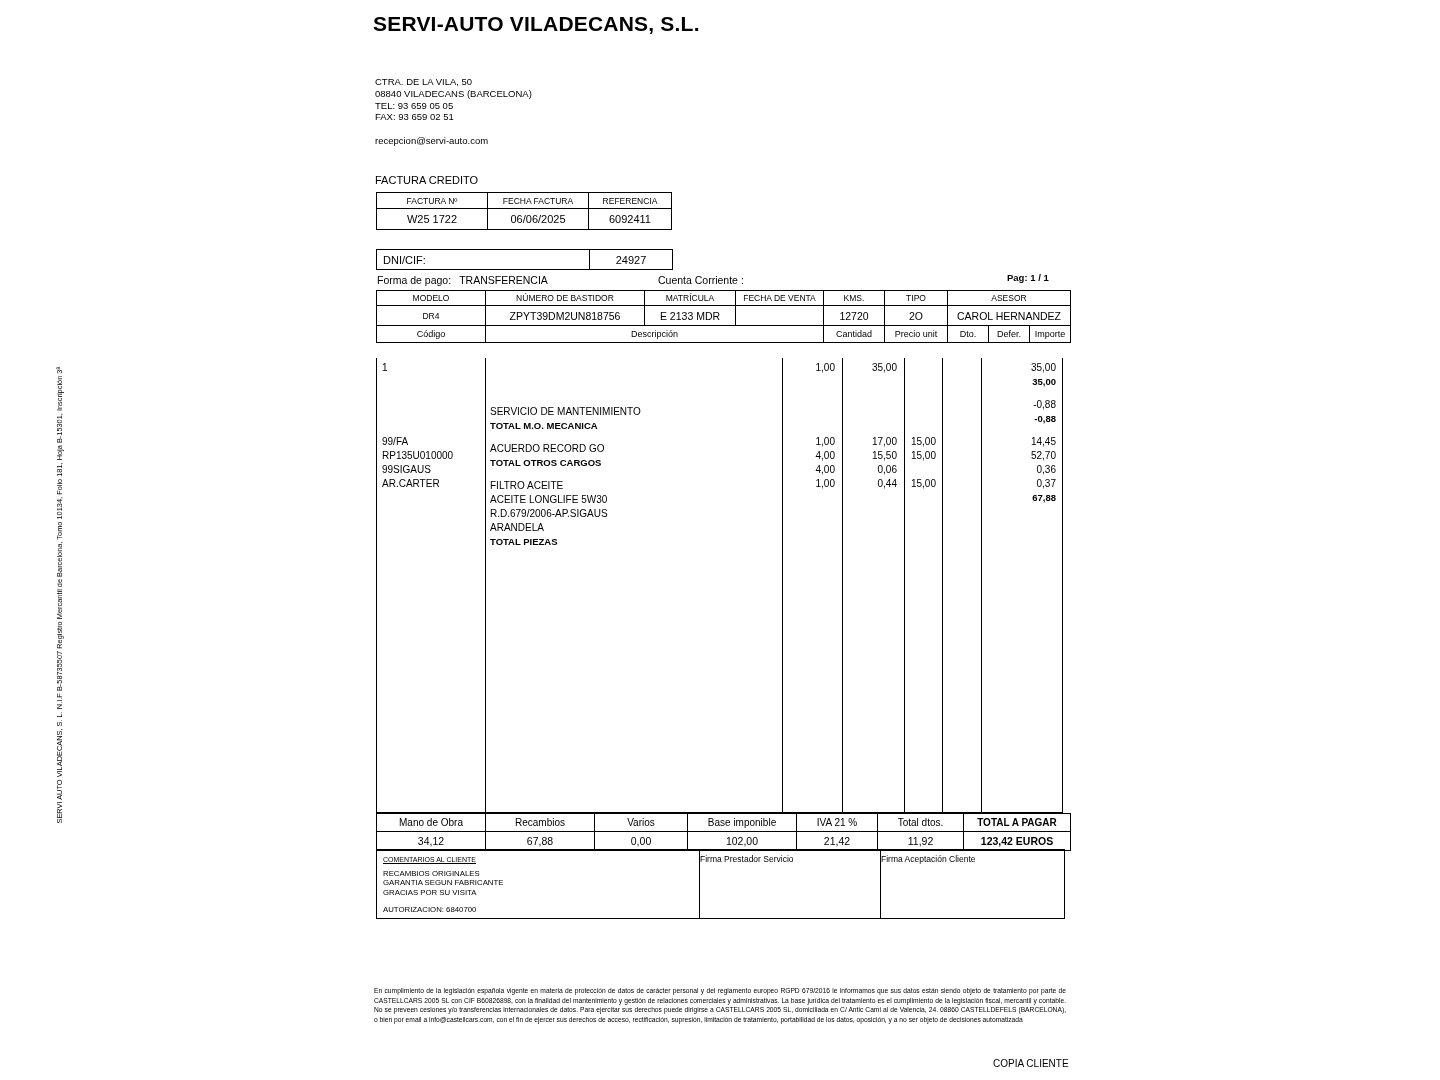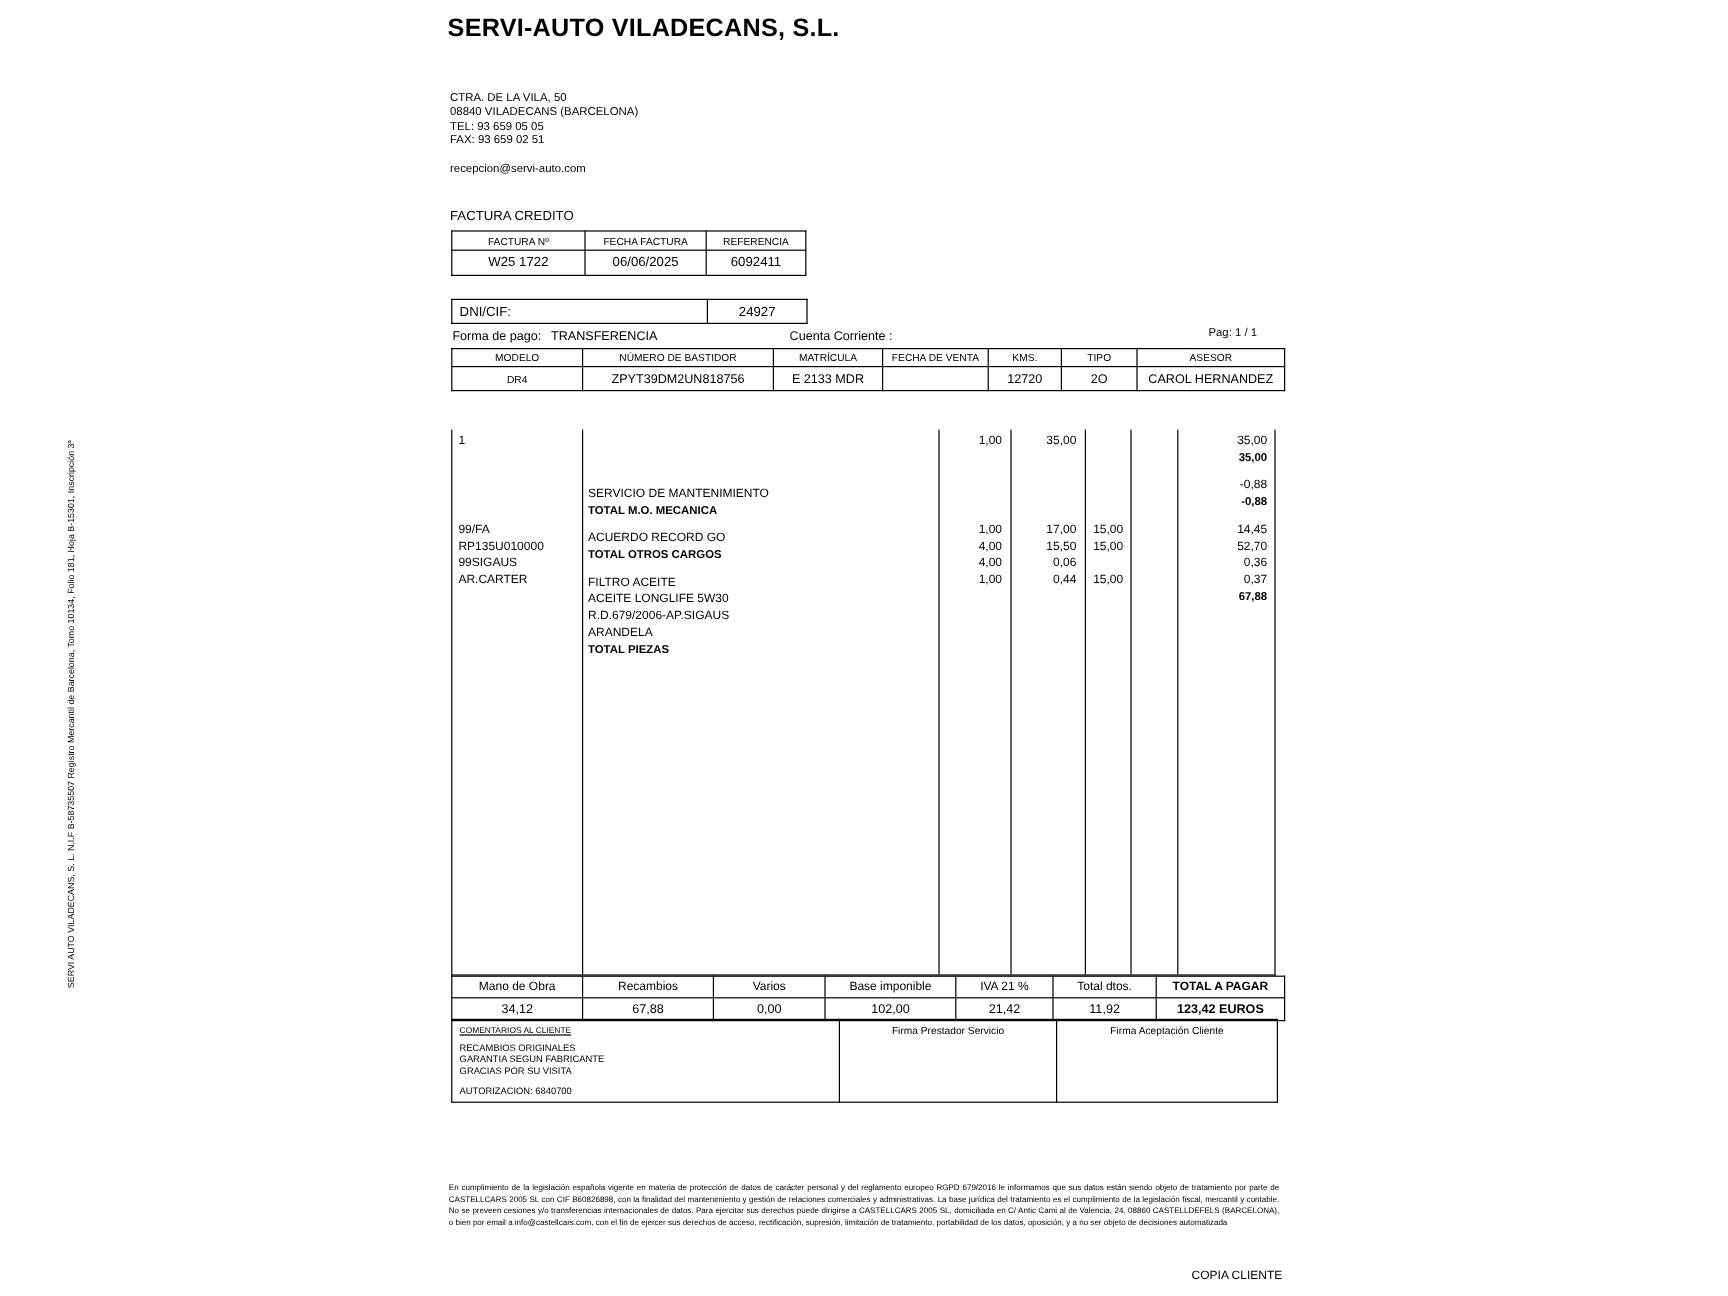--- a/index.html
+++ b/index.html
@@ -105,20 +105,21 @@
     left: 658px;
     top: 274px;
     font-size: 10.5px;
   }
 
   .pag-line {
     position: absolute;
     left: 1007px;
     top: 272px;
     font-size: 9.5px;
+    font-weight: bold;
   }
 
   
   .main-table {
     position: absolute;
     left: 376px;
     top: 290px;
     width: 687px;
     border-collapse: collapse;
     table-layout: fixed;
@@ -277,21 +278,20 @@
     line-height: 9.6px;
   }
   .comments-title {
     text-decoration: underline;
     font-size: 7px;
     margin-bottom: 4px;
   }
   .comments-auth { margin-top: 8px; }
 
   .firma-label {
-    text-align: center;
     font-size: 8.5px;
     padding-top: 4px;
   }
 
   
   .side-text {
     position: absolute;
     left: -186px;
     top: 574px;
     width: 490px;
@@ -381,20 +381,29 @@
       <td class="w-asesor" colspan="3">ASESOR</td>
     </tr>
     <tr class="veh-vals">
       <td class="small">DR4</td>
       <td>ZPYT39DM2UN818756</td>
       <td>E 2133 MDR</td>
       <td></td>
       <td>12720</td>
       <td>2O</td>
       <td colspan="3">CAROL HERNANDEZ</td>
+    </tr>
+    <tr class="items-head">
+      <td>Código</td>
+      <td colspan="3">Descripción</td>
+      <td>Cantidad</td>
+      <td>Precio unit</td>
+      <td style="width:38px">Dto.</td>
+      <td style="width:39px">Defer.</td>
+      <td style="width:83px">Importe</td>
     </tr>
   </tbody>
     </table>
 
   <div class="items-wrap">
     <div class="items-grid">
       <div class="vline v-code"></div>
       <div class="vline v-desc"></div>
       <div class="vline v-cant"></div>
       <div class="vline v-precio"></div>

